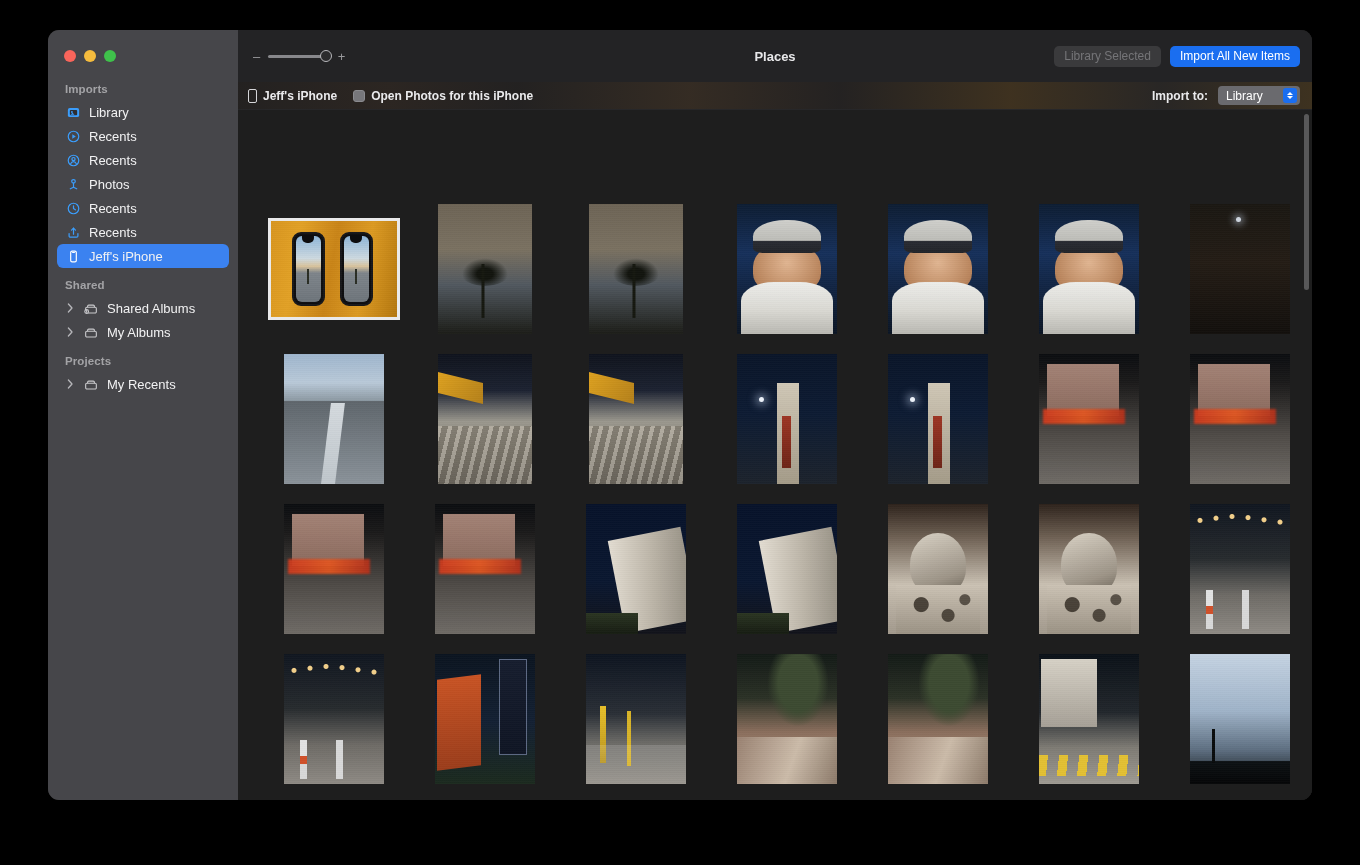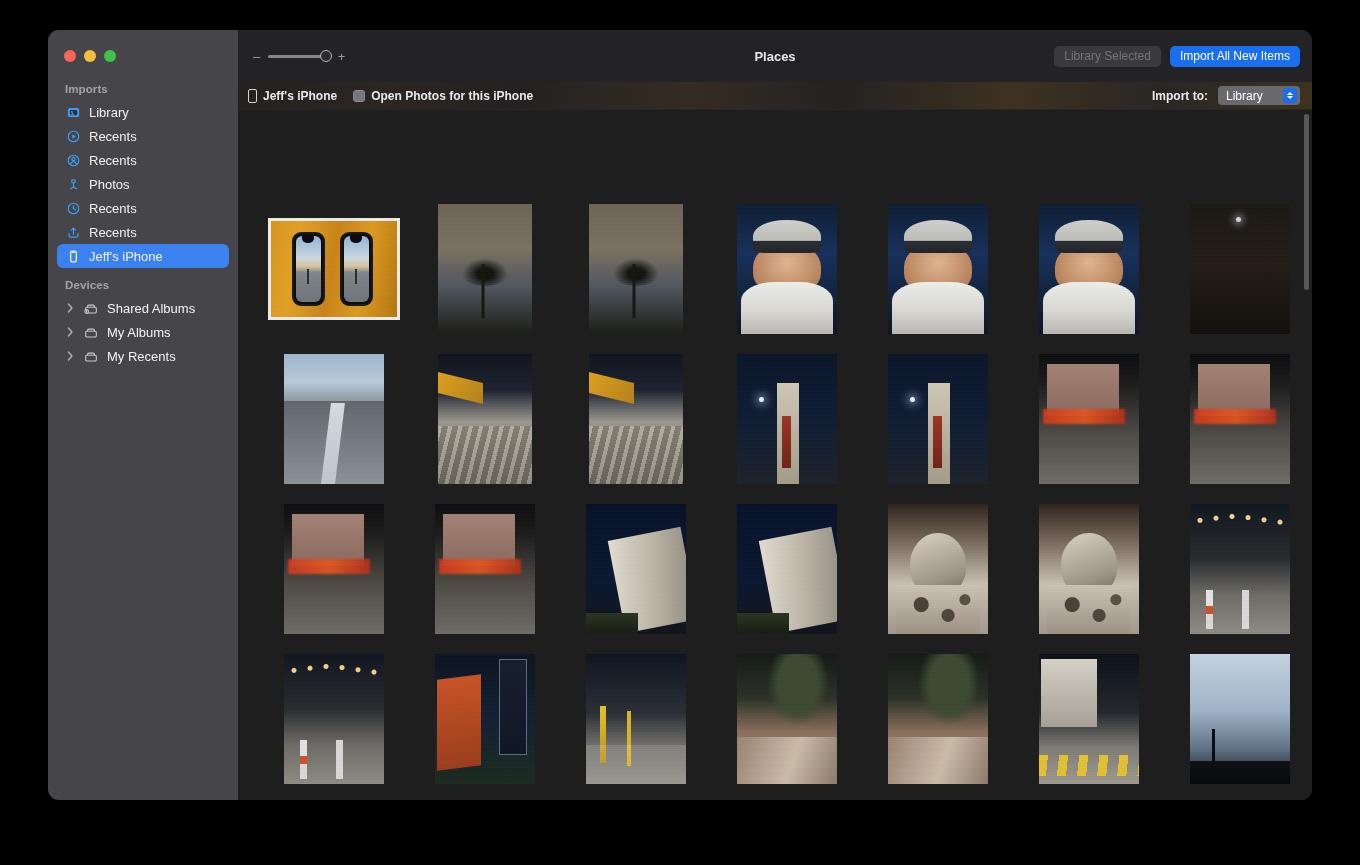--- a/index.html
+++ b/index.html
@@ -648,21 +648,21 @@
         </div>
         <div class="sb-item selected">
           <span class="sb-icon">
             <svg width="15" height="15" viewBox="0 0 16 16" fill="none" stroke="#ffffff" stroke-width="1.25" stroke-linejoin="round">
               <rect x="5" y="2.3" width="6" height="11.4" rx="1.5"></rect>
               <path d="M7 3.7 h2" stroke-linecap="round"></path>
             </svg>
           </span>
           <span class="sb-label">Jeff's iPhone</span>
         </div>
-        <div class="sb-section">Devices</div>
+        <div class="sb-section">Shared</div>
         <div class="sb-item">
           <span class="disc">
             <svg width="7" height="10" viewBox="0 0 7 10" fill="none" stroke="#b6b6ba" stroke-width="1.3" stroke-linecap="round" stroke-linejoin="round">
               <path d="M1.4 1 L5 5 L1.4 9"></path>
             </svg>
           </span>
           <span class="sb-icon">
             <svg width="16" height="15" viewBox="0 0 18 16" fill="none" stroke="#c9c9cc" stroke-width="1.25" stroke-linejoin="round">
               <path d="M4.4 6.6 h9.2a1.4 1.4 0 0 1 1.4 1.4v3.6a1.4 1.4 0 0 1-1.4 1.4H4.4A1.4 1.4 0 0 1 3 11.6V8a1.4 1.4 0 0 1 1.4-1.4z"></path>
               <path d="M5.2 6.6 V5.4a1.2 1.2 0 0 1 1.2-1.2h5.2a1.2 1.2 0 0 1 1.2 1.2v1.2"></path>
@@ -679,20 +679,21 @@
             </svg>
           </span>
           <span class="sb-icon">
             <svg width="16" height="15" viewBox="0 0 18 16" fill="none" stroke="#c9c9cc" stroke-width="1.25" stroke-linejoin="round">
               <path d="M4.4 6.6 h9.2a1.4 1.4 0 0 1 1.4 1.4v3.6a1.4 1.4 0 0 1-1.4 1.4H4.4A1.4 1.4 0 0 1 3 11.6V8a1.4 1.4 0 0 1 1.4-1.4z"></path>
               <path d="M5.2 6.6 V5.4a1.2 1.2 0 0 1 1.2-1.2h5.2a1.2 1.2 0 0 1 1.2 1.2v1.2"></path>
             </svg>
           </span>
           <span class="sb-label">My Albums</span>
         </div>
+        <div class="sb-section">Projects</div>
         <div class="sb-item">
           <span class="disc">
             <svg width="7" height="10" viewBox="0 0 7 10" fill="none" stroke="#b6b6ba" stroke-width="1.3" stroke-linecap="round" stroke-linejoin="round">
               <path d="M1.4 1 L5 5 L1.4 9"></path>
             </svg>
           </span>
           <span class="sb-icon">
             <svg width="16" height="15" viewBox="0 0 18 16" fill="none" stroke="#c9c9cc" stroke-width="1.25" stroke-linejoin="round">
               <path d="M4.4 6.6 h9.2a1.4 1.4 0 0 1 1.4 1.4v3.6a1.4 1.4 0 0 1-1.4 1.4H4.4A1.4 1.4 0 0 1 3 11.6V8a1.4 1.4 0 0 1 1.4-1.4z"></path>
               <path d="M5.2 6.6 V5.4a1.2 1.2 0 0 1 1.2-1.2h5.2a1.2 1.2 0 0 1 1.2 1.2v1.2"></path>

